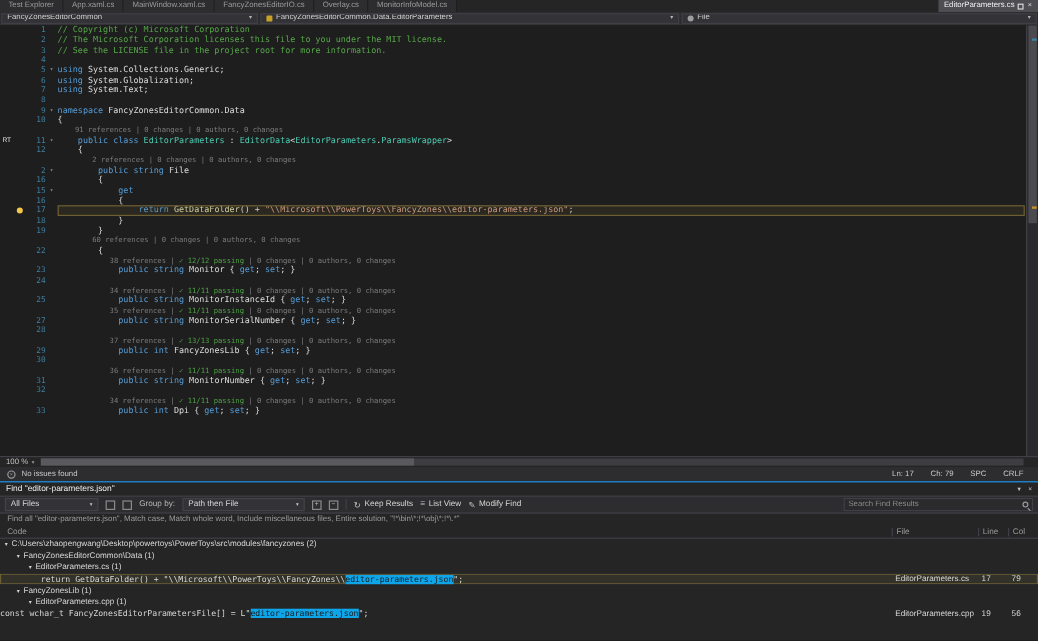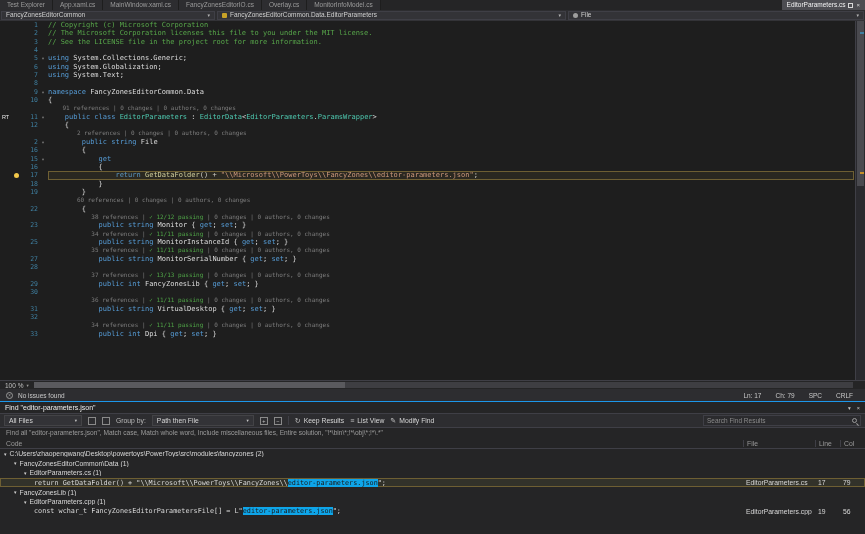--- a/index.html
+++ b/index.html
@@ -150,30 +150,31 @@
         <div class="crow"><span class="gm"></span><span class="gn">16</span><span class="gf"></span><span class="ct"><span class="s-pl">        {</span></span></div>
         <div class="crow"><span class="gm"></span><span class="gn">15</span><span class="gf">▾</span><span class="ct"><span class="s-pl">            </span><span class="s-kw">get</span></span></div>
         <div class="crow"><span class="gm"></span><span class="gn">16</span><span class="gf"></span><span class="ct"><span class="s-pl">            {</span></span></div>
         <div class="crow hl"><span class="gm"><span class="bulb"></span></span><span class="gn">17</span><span class="gf"></span><span class="ct"><span class="s-pl">                </span><span class="s-kw">return</span><span class="s-pl"> </span><span class="s-fn">GetDataFolder</span><span class="s-pl">() + </span><span class="s-st">"\\Microsoft\\PowerToys\\FancyZones\\editor-parameters.json"</span><span class="s-pl">;</span></span></div>
         <div class="crow"><span class="gm"></span><span class="gn">18</span><span class="gf"></span><span class="ct"><span class="s-pl">            }</span></span></div>
         <div class="crow"><span class="gm"></span><span class="gn">19</span><span class="gf"></span><span class="ct"><span class="s-pl">        }</span></span></div>
         <div class="crow"><span class="gm"></span><span class="gn"></span><span class="gf"></span><span class="ct"><span class="s-ln">        60 references | 0 changes | 0 authors, 0 changes</span></span></div>
         <div class="crow"><span class="gm"></span><span class="gn">22</span><span class="gf"></span><span class="ct"><span class="s-pl">        {</span></span></div>
         <div class="crow"><span class="gm"></span><span class="gn"></span><span class="gf"></span><span class="ct"><span class="s-ln">            38 references | </span><span class="s-lg">✓ 12/12 passing</span><span class="s-ln"> | 0 changes | 0 authors, 0 changes</span></span></div>
         <div class="crow"><span class="gm"></span><span class="gn">23</span><span class="gf"></span><span class="ct"><span class="s-pl">            </span><span class="s-kw">public string </span><span class="s-pl">Monitor { </span><span class="s-kw">get</span><span class="s-pl">; </span><span class="s-kw">set</span><span class="s-pl">; }</span></span></div>
+        <div class="crow"><span class="gm"></span><span class="gn">24</span><span class="gf"></span><span class="ct"></span></div>
         <div class="crow"><span class="gm"></span><span class="gn"></span><span class="gf"></span><span class="ct"><span class="s-ln">            34 references | </span><span class="s-lg">✓ 11/11 passing</span><span class="s-ln"> | 0 changes | 0 authors, 0 changes</span></span></div>
         <div class="crow"><span class="gm"></span><span class="gn">25</span><span class="gf"></span><span class="ct"><span class="s-pl">            </span><span class="s-kw">public string </span><span class="s-pl">MonitorInstanceId { </span><span class="s-kw">get</span><span class="s-pl">; </span><span class="s-kw">set</span><span class="s-pl">; }</span></span></div>
         <div class="crow"><span class="gm"></span><span class="gn"></span><span class="gf"></span><span class="ct"><span class="s-ln">            35 references | </span><span class="s-lg">✓ 11/11 passing</span><span class="s-ln"> | 0 changes | 0 authors, 0 changes</span></span></div>
         <div class="crow"><span class="gm"></span><span class="gn">27</span><span class="gf"></span><span class="ct"><span class="s-pl">            </span><span class="s-kw">public string </span><span class="s-pl">MonitorSerialNumber { </span><span class="s-kw">get</span><span class="s-pl">; </span><span class="s-kw">set</span><span class="s-pl">; }</span></span></div>
         <div class="crow"><span class="gm"></span><span class="gn">28</span><span class="gf"></span><span class="ct"></span></div>
         <div class="crow"><span class="gm"></span><span class="gn"></span><span class="gf"></span><span class="ct"><span class="s-ln">            37 references | </span><span class="s-lg">✓ 13/13 passing</span><span class="s-ln"> | 0 changes | 0 authors, 0 changes</span></span></div>
         <div class="crow"><span class="gm"></span><span class="gn">29</span><span class="gf"></span><span class="ct"><span class="s-pl">            </span><span class="s-kw">public int </span><span class="s-pl">FancyZonesLib { </span><span class="s-kw">get</span><span class="s-pl">; </span><span class="s-kw">set</span><span class="s-pl">; }</span></span></div>
         <div class="crow"><span class="gm"></span><span class="gn">30</span><span class="gf"></span><span class="ct"></span></div>
         <div class="crow"><span class="gm"></span><span class="gn"></span><span class="gf"></span><span class="ct"><span class="s-ln">            36 references | </span><span class="s-lg">✓ 11/11 passing</span><span class="s-ln"> | 0 changes | 0 authors, 0 changes</span></span></div>
-        <div class="crow"><span class="gm"></span><span class="gn">31</span><span class="gf"></span><span class="ct"><span class="s-pl">            </span><span class="s-kw">public string </span><span class="s-pl">VirtualDesktop { </span><span class="s-kw">get</span><span class="s-pl">; </span><span class="s-kw">set</span><span class="s-pl">; }</span></span></div>
+        <div class="crow"><span class="gm"></span><span class="gn">31</span><span class="gf"></span><span class="ct"><span class="s-pl">            </span><span class="s-kw">public string </span><span class="s-pl">MonitorNumber { </span><span class="s-kw">get</span><span class="s-pl">; </span><span class="s-kw">set</span><span class="s-pl">; }</span></span></div>
         <div class="crow"><span class="gm"></span><span class="gn">32</span><span class="gf"></span><span class="ct"></span></div>
         <div class="crow"><span class="gm"></span><span class="gn"></span><span class="gf"></span><span class="ct"><span class="s-ln">            34 references | </span><span class="s-lg">✓ 11/11 passing</span><span class="s-ln"> | 0 changes | 0 authors, 0 changes</span></span></div>
         <div class="crow"><span class="gm"></span><span class="gn">33</span><span class="gf"></span><span class="ct"><span class="s-pl">            </span><span class="s-kw">public int </span><span class="s-pl">Dpi { </span><span class="s-kw">get</span><span class="s-pl">; </span><span class="s-kw">set</span><span class="s-pl">; }</span></span></div>
       </div>
     <div class="vscroll">
       <div class="vthumb"></div>
       <div class="smark blue"></div>
       <div class="smark orange"></div>
     </div>
   </div>
@@ -276,21 +277,21 @@
           <span class="fline"></span>
           <span class="fcol"></span>
         </div>
         <div class="frow">
           <span class="fcode" style="padding-left: 24px;"><span class="exp">▾</span><span>EditorParameters.cpp (1)</span></span>
           <span class="ffile"></span>
           <span class="fline"></span>
           <span class="fcol"></span>
         </div>
         <div class="frow">
-          <span class="fcode" style="padding-left: 34px;"><span class="fmono">const wchar_t FancyZonesEditorParametersFile[] = L"</span><span class="fmono fhit">editor-parameters.json</span><span class="fmono">";</span></span>
+          <span class="fcode" style=""><span class="fmono">const wchar_t FancyZonesEditorParametersFile[] = L"</span><span class="fmono fhit">editor-parameters.json</span><span class="fmono">";</span></span>
           <span class="ffile">EditorParameters.cpp</span>
           <span class="fline">19</span>
           <span class="fcol">56</span>
         </div>
       </div>
   </div>
 
 </div>
 
 </body></html>

